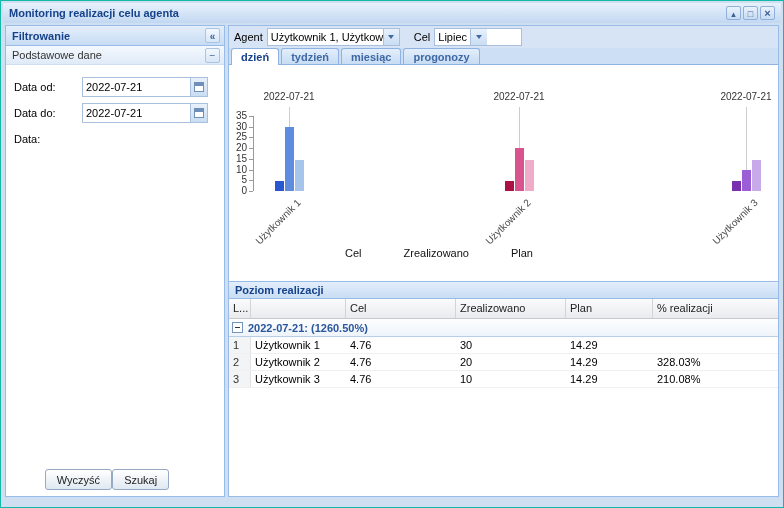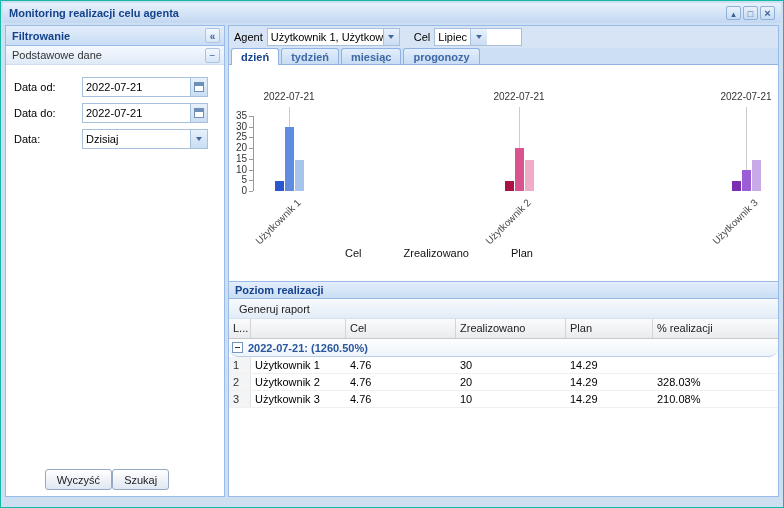--- a/index.html
+++ b/index.html
@@ -71,21 +71,21 @@
   .grid-panel .panel-hdr{border-top:1px solid #99bbe8;height:18px;}
   .gtoolbar{height:20px;background:linear-gradient(#f7fafd,#e2ecf7);border-bottom:1px solid #d3e1f1;
     display:flex;align-items:center;padding:0 4px;}
   .tbtn{padding:1px 6px;border-radius:2px;color:#222;cursor:pointer;}
   .grid-hdr{height:20px;display:flex;background:linear-gradient(#fbfbfc,#e9ebee);border-bottom:1px solid #c9c9c9;}
   .gc{padding:3px 4px;overflow:hidden;white-space:nowrap;}
   .hc{border-right:1px solid #d4d4d4;color:#222;cursor:pointer;}
   .hc:last-child{border-right:none;}
   .c0{width:22px;}.c1{width:95px;}.c2{width:110px;}.c3{width:110px;}.c4{width:87px;}.c5{flex:1;}
   .group-row{height:18px;display:flex;align-items:center;gap:5px;padding-left:3px;
-    background:linear-gradient(#fdfeff,#eef4fa);border-bottom:1px solid #b7cde8;color:#2a569c;font-weight:bold;border-radius:9px;}
+    background:linear-gradient(#fdfeff,#eef4fa);border-bottom:1px solid #b7cde8;color:#2a569c;font-weight:bold;}
   .expand-box{width:11px;height:11px;border:1px solid #7695bd;background:#fff;position:relative;cursor:pointer;flex:0 0 auto;}
   .expand-box::before{content:"";position:absolute;left:2px;right:2px;top:4px;height:1px;background:#333;}
   .grid-row{height:17px;display:flex;border-bottom:1px solid #f0f0f0;color:#000;cursor:pointer;}
   .grid-row .gc{padding:2px 4px;}
   .grid-row .c0{background:#f3f4f6;border-right:1px solid #e2e2e2;color:#333;}
 </style>
 </head>
 <body>
 
 <div class="window">
@@ -132,26 +132,20 @@
         <label>Data do:</label>
         <div class="input-wrap">
           <input value="2022-07-21" style="">
           <div class="trigger">
             <span class="cal-icon"></span>
           </div>
         </div>
       </div>
       <div class="field-row">
         <label>Data:</label>
-        <div class="input-wrap">
-          <input value="Dzisiaj" style="">
-          <div class="trigger">
-            <span class="arrow-down"></span>
-          </div>
-        </div>
       </div>
     </div>
     <div class="footer">
       <button class="btn">Wyczyść</button>
       <button class="btn">Szukaj</button>
     </div>
   </div>
 
   <div class="right">
 
@@ -219,23 +213,20 @@
         <div class="bar" style="left: 503px; top: 116px; width: 9px; height: 10px; background: rgb(122, 47, 176);"></div>
         <div class="bar" style="left: 513px; top: 105px; width: 9px; height: 21px; background: rgb(156, 94, 214);"></div>
         <div class="bar" style="left: 523px; top: 95px; width: 9px; height: 31px; background: rgb(201, 170, 232);"></div>
         <div class="cat-label" style="left: 413px; top: 132px; width: 110px;">Użytkownik 3</div>
       </div>
 
     <div class="grid-panel">
       <div class="panel-hdr">
         <span>Poziom realizacji</span>
       </div>
-      <div class="gtoolbar">
-        <div class="tbtn">Generuj raport</div>
-      </div>
       <div class="grid-hdr">
         <div class="gc hc c0">L...</div>
         <div class="gc hc c1"></div>
         <div class="gc hc c2">Cel</div>
         <div class="gc hc c3">Zrealizowano</div>
         <div class="gc hc c4">Plan</div>
         <div class="gc hc c5">% realizacji</div>
       </div>
       <div class="group-row">
         <span class="expand-box"></span>

